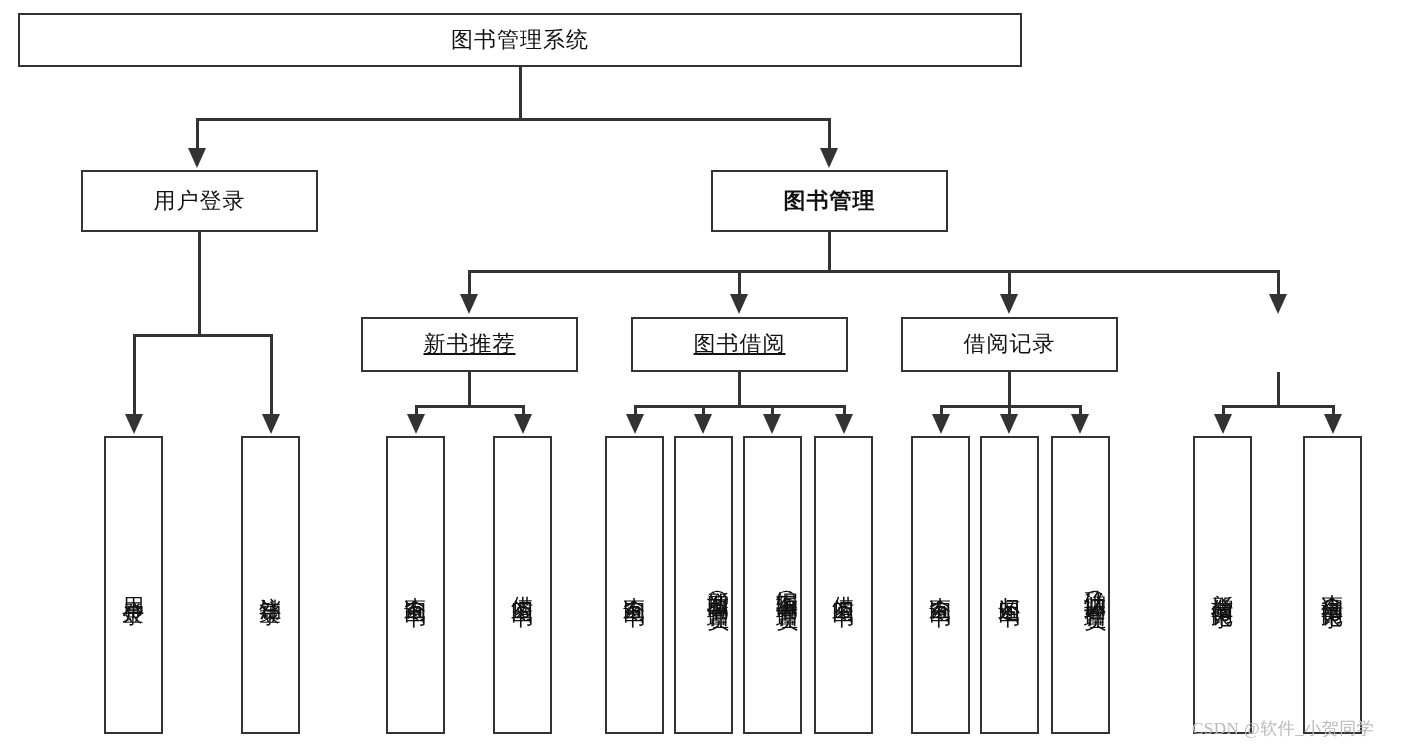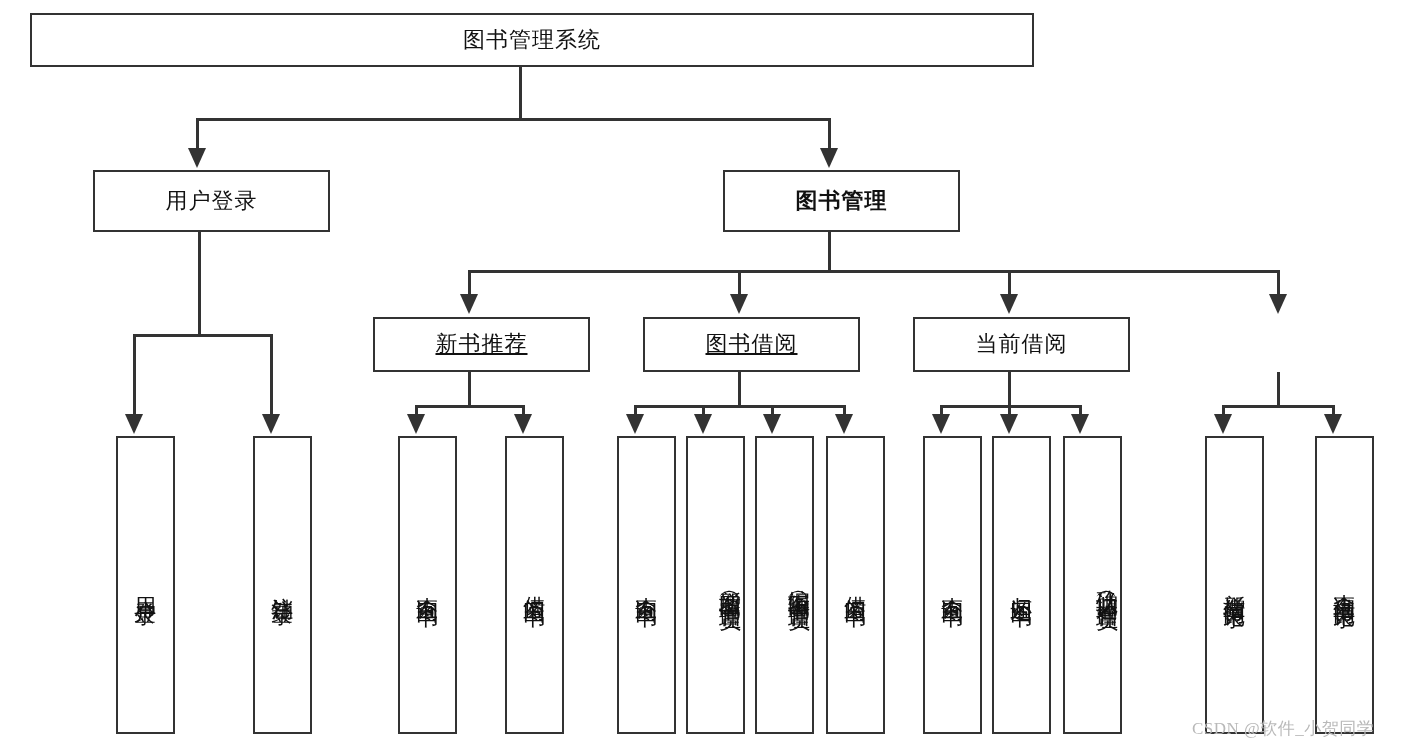--- a/index.html
+++ b/index.html
@@ -19,21 +19,20 @@
   }
   .node {
     position: absolute;
     box-sizing: border-box;
     border: 2px solid #333333;
     background: #ffffff;
     display: flex;
     align-items: center;
     justify-content: center;
     color: #111111;
-    margin-left: 12px;
   }
   .node.horiz {
     font-size: 22px;
     letter-spacing: 1px;
     line-height: 1.2;
   }
   .node.vert {
     writing-mode: vertical-rl;
     text-orientation: upright;
     font-size: 22px;
@@ -111,21 +110,21 @@
   <div class="edge v" style="left:1277px; top:270px; width:3px; height:26px;"></div>
   <div class="arrow" style="left:1269px; top:294px;"></div>
 
   <div class="node horiz" style="left:361px; top:317px; width:217px; height:55px;text-decoration:underline;">
     <span>新书推荐</span>
   </div>
   <div class="node horiz" style="left:631px; top:317px; width:217px; height:55px;text-decoration:underline;">
     <span>图书借阅</span>
   </div>
   <div class="node horiz" style="left:901px; top:317px; width:217px; height:55px;">
-    <span>当前借阅</span>
+    <span>借阅记录</span>
   </div>
 
   <div class="edge v" style="left:468px; top:372px; width:3px; height:35px;"></div>
   <div class="edge h" style="left:415px; top:405px; width:110px; height:3px;"></div>
   <div class="edge v" style="left:415px; top:405px; width:3px; height:12px;"></div>
   <div class="arrow" style="left:407px; top:414px;"></div>
   <div class="edge v" style="left:522px; top:405px; width:3px; height:12px;"></div>
   <div class="arrow" style="left:514px; top:414px;"></div>
 
   <div class="edge v" style="left:738px; top:372px; width:3px; height:35px;"></div>

